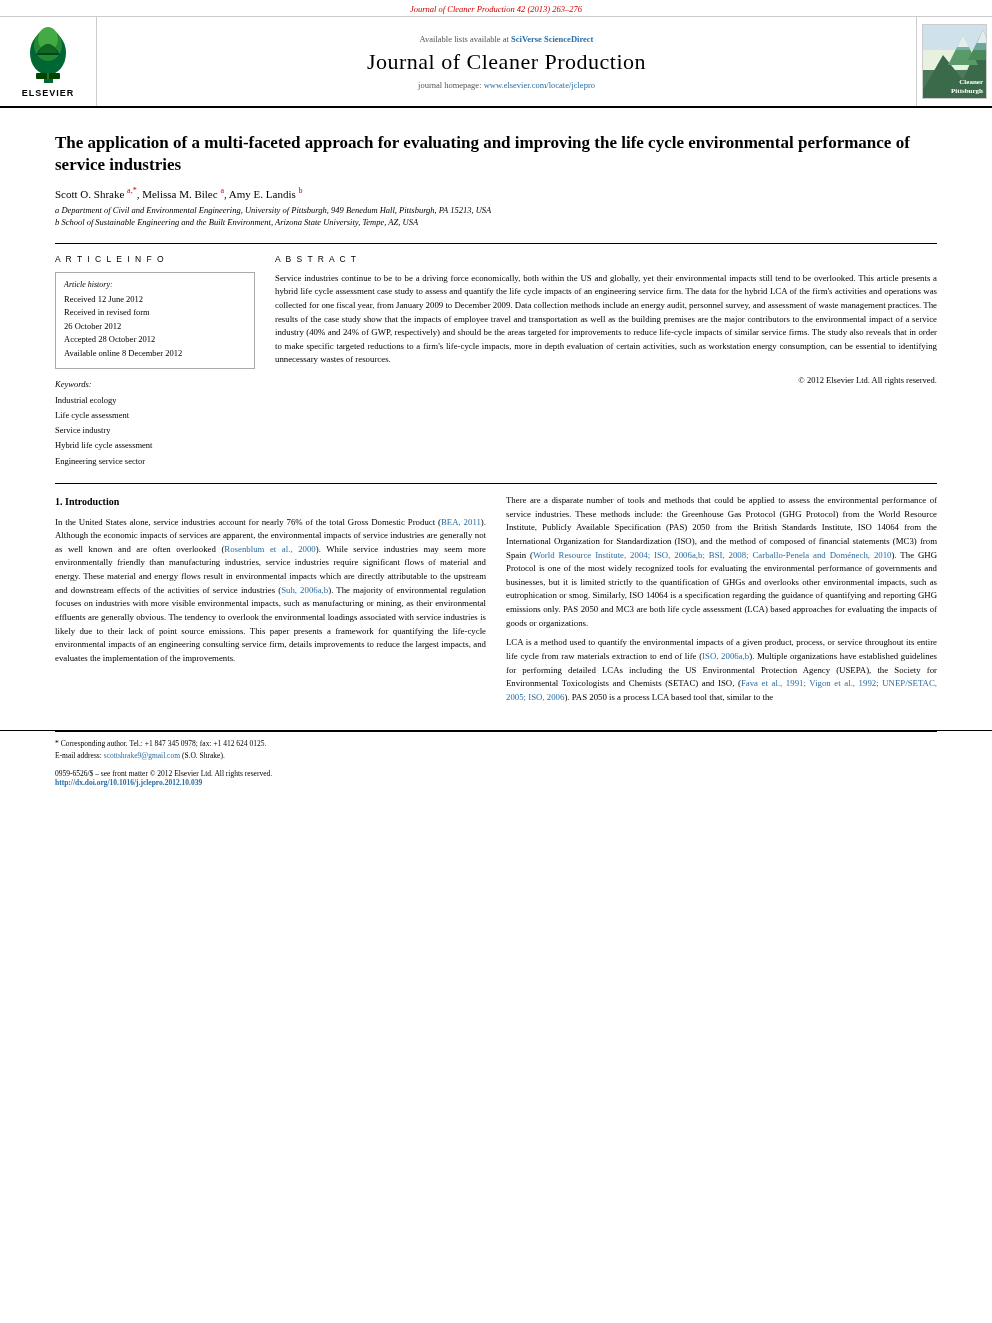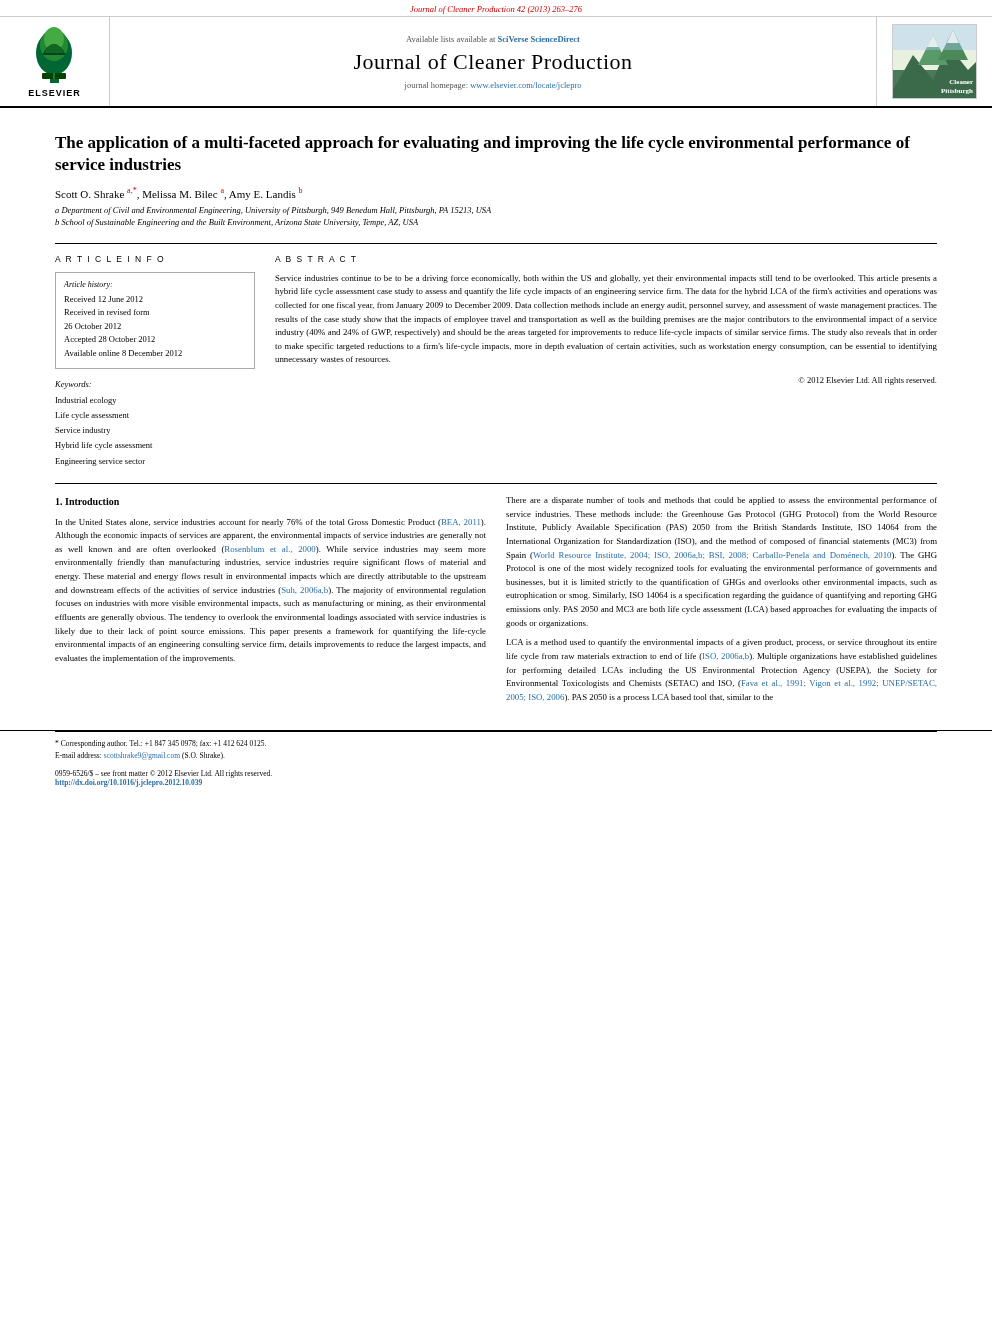--- a/index.html
+++ b/index.html
@@ -25,21 +25,21 @@
 
     
     .journal-header {
       display: flex;
       align-items: stretch;
       border-bottom: 2px solid #000;
       min-height: 90px;
     }
 
     .header-left {
-      width: 110px;
+      width: 97px;
       display: flex;
       align-items: center;
       justify-content: center;
       border-right: 1px solid #ccc;
       padding: 8px;
     }
 
     .elsevier-logo {
       display: flex;
       flex-direction: column;
@@ -78,21 +78,21 @@
       letter-spacing: 0.5px;
     }
 
     .journal-homepage {
       font-size: 8.5px;
       color: #555;
       margin-top: 5px;
     }
 
     .header-right {
-      width: 116px;
+      width: 76px;
       display: flex;
       align-items: center;
       justify-content: center;
       padding: 5px;
       border-left: 1px solid #ccc;
     }
 
     .cp-logo-box {
       width: 85px;
       height: 75px;

